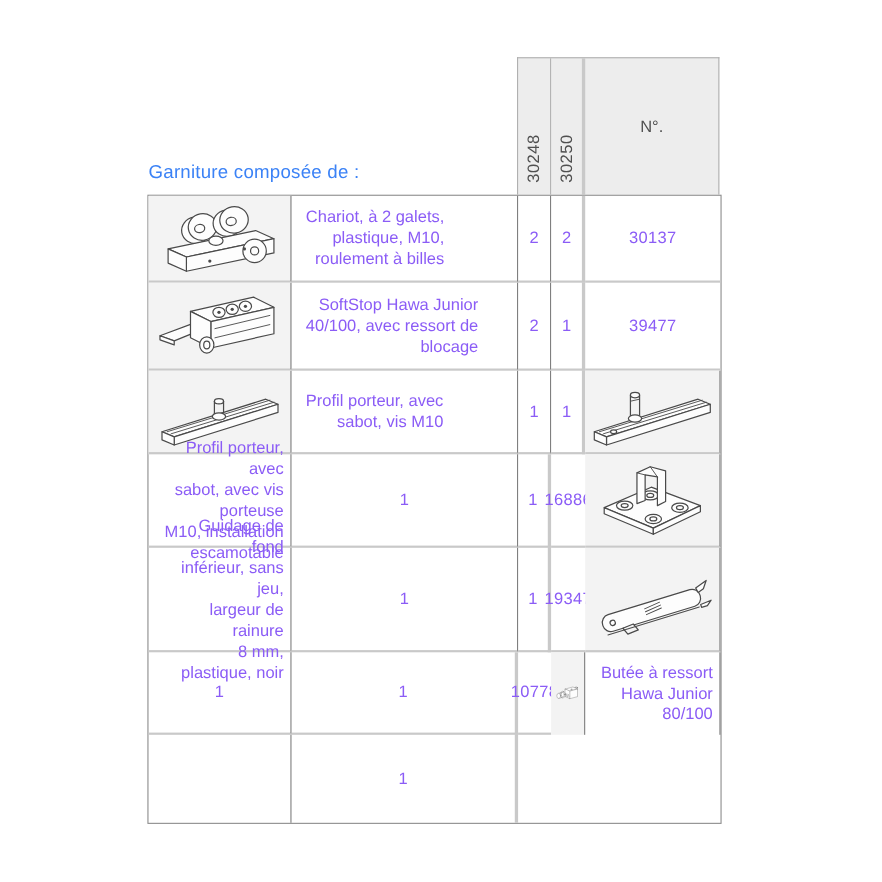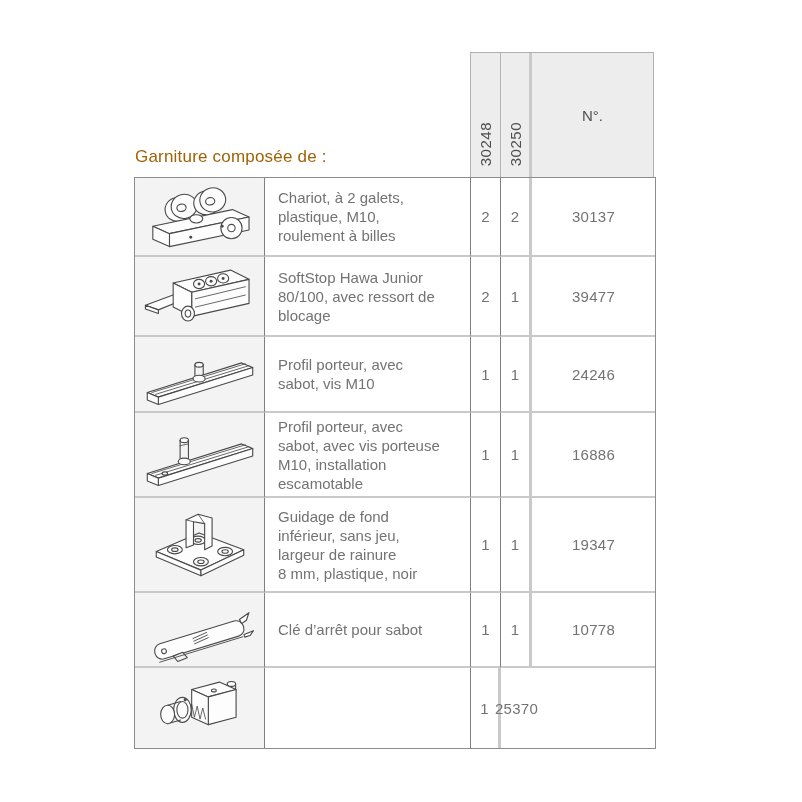--- a/index.html
+++ b/index.html
@@ -2,21 +2,21 @@
 <html><head>
 <meta charset="utf-8">
 <style>
   html,body{margin:0;padding:0;background:#fff;}
   #stage{
     position:relative;width:802px;height:802px;background:#ffffff;
     font-family:"Liberation Sans","DejaVu Sans",sans-serif;overflow:hidden;
   }
   .title{
     position:absolute;left:135px;top:147px;font-size:17px;line-height:20px;
-    color:#a16207;letter-spacing:.2px;white-space:nowrap;
+    color:#3b82f6;letter-spacing:.2px;white-space:nowrap;
   }
   
   .hdr{
     position:absolute;left:470px;top:52px;width:184px;height:125px;
     background:#ededed;border:1px solid #b0b0b0;border-bottom:none;
     box-sizing:border-box;display:flex;
   }
   .hdr .hcell{box-sizing:border-box;display:flex;justify-content:center;}
   .h-qa{width:30px;border-right:1px solid #b4b4b4;align-items:flex-end;padding-bottom:11px;}
   .h-qb{width:31px;border-right:3px solid #c9c9c9;align-items:flex-end;padding-bottom:11px;}
@@ -30,21 +30,21 @@
   .tbl{
     position:absolute;left:134px;top:177px;width:520px;
     border:1px solid #8c8c8c;
     display:grid;
     grid-template-columns:130px 206px 30px 31px 123px;
     grid-template-rows:79px 80px 76px 85px 95px 75px 80px;
     background:#fff;
   }
   .cell{
     box-sizing:border-box;border-bottom:2px solid #c9c9c9;
-    display:flex;align-items:center;color:#737373;font-size:15px;
+    display:flex;align-items:center;color:#8b5cf6;font-size:15px;text-align:right;
   }
   .cell.last{border-bottom:none;}
   .c-img{background:#f3f3f3;border-right:1px solid #7f7f7f;justify-content:center;}
   .c-desc{border-right:1px solid #7f7f7f;padding:6px 6px 6px 13px;line-height:19px;white-space:pre-line;}
   .c-qa{border-right:1px solid #7f7f7f;justify-content:center;}
   .c-qb{border-right:3px solid #c9c9c9;justify-content:center;}
   .c-no{justify-content:center;letter-spacing:.3px;}
   .c-img svg{display:block;}
   .lineart{stroke:#4a4a4a;stroke-width:1.2;fill:#fdfdfd;stroke-linejoin:round;stroke-linecap:round;}
   .lineart .thin{stroke-width:.9;fill:none;}
@@ -117,21 +117,21 @@
           <ellipse cx="90" cy="21" rx="6" ry="5"></ellipse>
             <circle class="dot" cx="90" cy="21" r="1.6"></circle>
           <line class="thin" x1="60" y1="43" x2="114" y2="30"></line>
           <line class="thin" x1="60" y1="52" x2="114" y2="39"></line>
           <ellipse cx="52" cy="59" rx="7" ry="8"></ellipse>
             <ellipse cx="52" cy="59" rx="3" ry="3.8"></ellipse>
         </g>
       </svg>
     </div>
     <div class="cell c-desc">SoftStop Hawa Junior
-80/100, avec ressort de
+40/100, avec ressort de
 blocage</div>
     <div class="cell c-qa">2</div>
     <div class="cell c-qb">1</div>
     <div class="cell c-no">39477</div>
 
     <div class="cell c-img">
       <svg width="122" height="74" viewBox="0 0 130 80">
         <g class="lineart">
           <ellipse cx="64" cy="30" rx="4.5" ry="2.6"></ellipse>
           <line x1="59.5" y1="30" x2="59.5" y2="44"></line>
@@ -142,21 +142,20 @@
           <line class="thin" x1="13" y1="60" x2="114" y2="29"></line>
           <line class="thin" x1="17" y1="62" x2="118" y2="31"></line>
           <ellipse cx="64" cy="45" rx="6.5" ry="3.6"></ellipse>
         </g>
       </svg>
     </div>
     <div class="cell c-desc">Profil porteur, avec
 sabot, vis M10</div>
     <div class="cell c-qa">1</div>
     <div class="cell c-qb">1</div>
-    <div class="cell c-no">24246</div>
 
     <div class="cell c-img">
       <svg width="122" height="74" viewBox="0 0 130 80">
         <g class="lineart">
           <ellipse cx="48" cy="24" rx="4.5" ry="2.6"></ellipse>
           <line x1="43.5" y1="24" x2="43.5" y2="47"></line>
             <line x1="52.5" y1="24" x2="52.5" y2="47"></line>
           <line class="thin" x1="43.5" y1="30" x2="52.5" y2="28"></line>
           <polygon points="8,60 110,28 122,33 20,65"></polygon>
           <polygon points="20,65 122,33 122,41 20,73"></polygon>
@@ -214,21 +213,20 @@
           <circle cx="24" cy="51" r="2.6"></circle>
           <g class="thin">
             <line x1="58" y1="47" x2="74" y2="45"></line>
             <line x1="58" y1="50" x2="74" y2="48"></line>
             <line x1="58" y1="53" x2="74" y2="51"></line>
           </g>
           <line class="thin" x1="16" y1="61" x2="110" y2="61"></line>
         </g>
       </svg>
     </div>
-    <div class="cell c-desc">Clé d’arrêt pour sabot</div>
     <div class="cell c-qa">1</div>
     <div class="cell c-qb">1</div>
     <div class="cell c-no">10778</div>
 
     <div class="cell c-img last">
       <svg width="122" height="74" viewBox="0 0 130 80">
         <g class="lineart">
           <ellipse cx="99" cy="14" rx="4.5" ry="2.6"></ellipse>
           <line x1="94.5" y1="14" x2="94.5" y2="22"></line>
             <line x1="103.5" y1="14" x2="103.5" y2="22"></line>
@@ -239,18 +237,19 @@
           <path class="thin" d="M52,48 L56,36 L59,50 L62,38 L65,52 L68,40 L71,52"></path>
           <ellipse cx="46" cy="42" rx="9.5" ry="13.5"></ellipse>
           <ellipse cx="46" cy="42" rx="6" ry="9"></ellipse>
           <line x1="30" y1="37" x2="44" y2="33"></line>
             <line x1="30" y1="57" x2="44" y2="53"></line>
           <ellipse cx="30" cy="47" rx="7.5" ry="10"></ellipse>
           <circle class="dot" cx="49" cy="31" r="1.7"></circle>
         </g>
       </svg>
     </div>
+    <div class="cell c-desc last">Butée à ressort
+Hawa Junior 80/100</div>
     <div class="cell c-qa last"></div>
     <div class="cell c-qb last">1</div>
-    <div class="cell c-no last">25370</div>
 
   </div>
 </div>
 
 </body></html>

